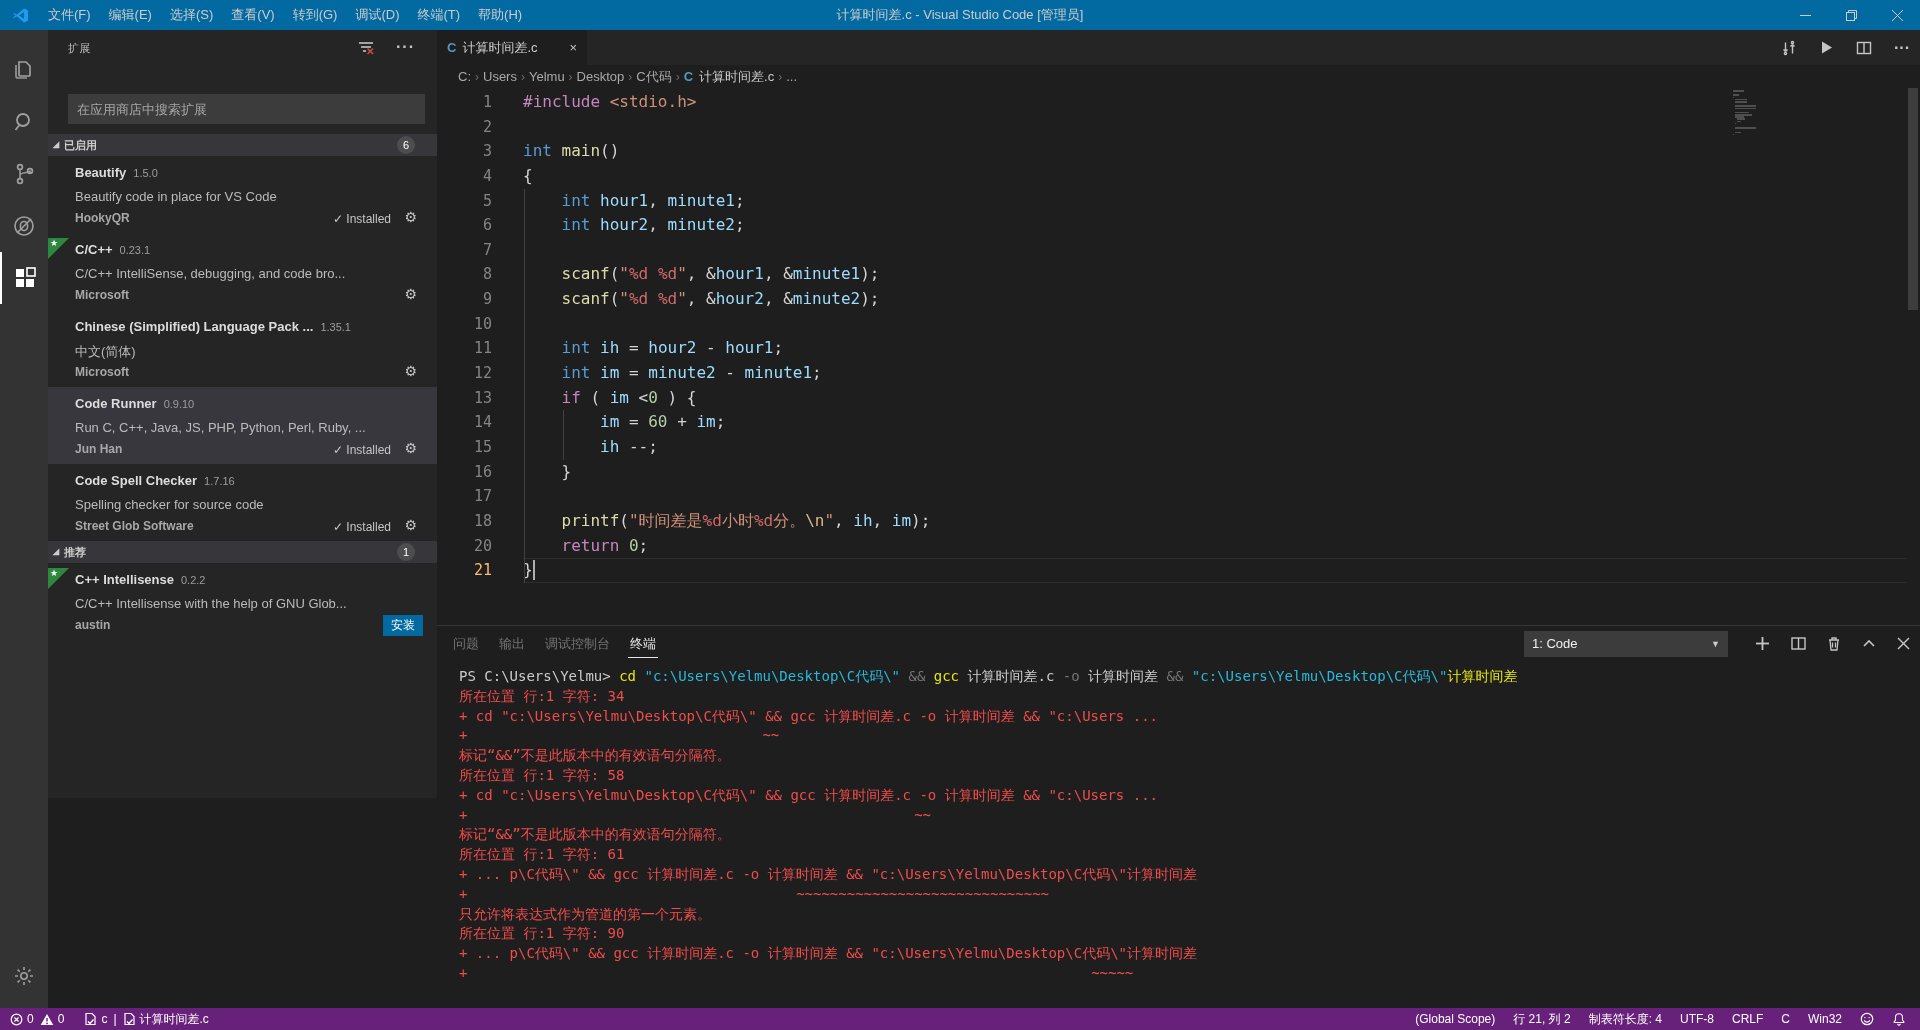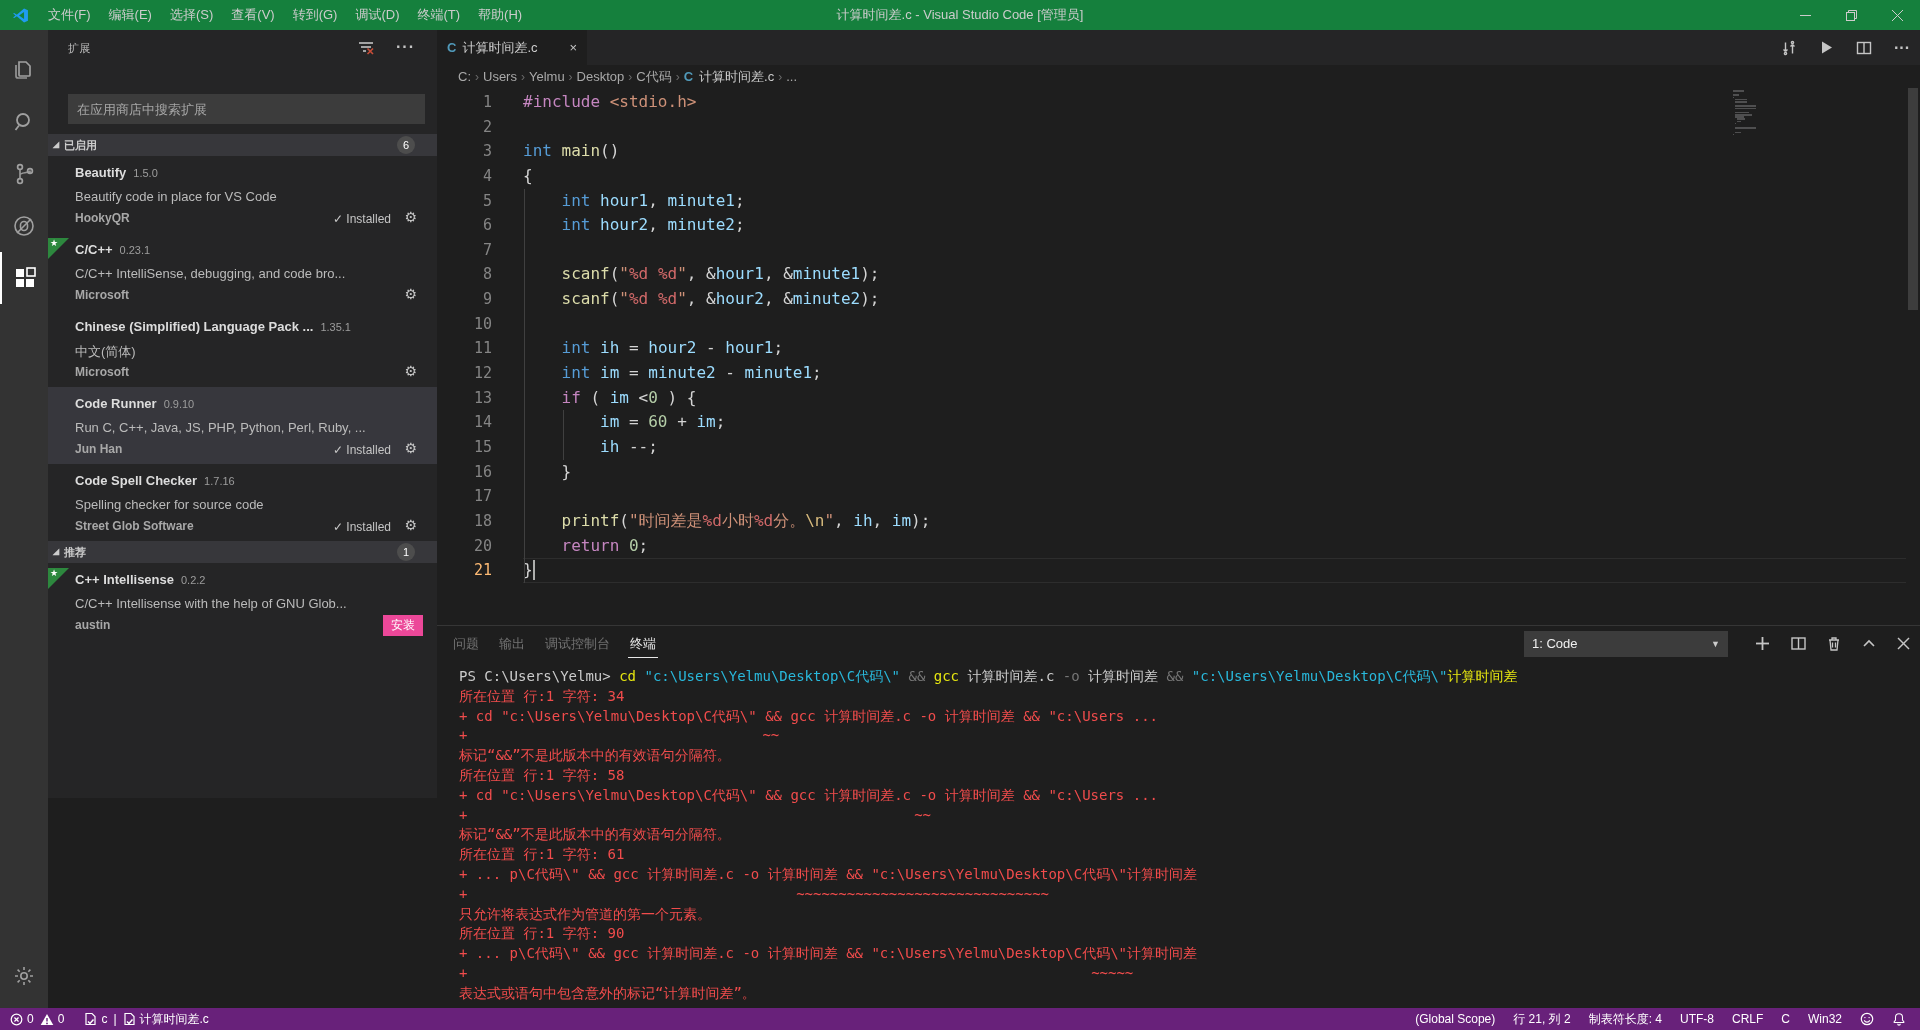--- a/index.html
+++ b/index.html
@@ -1,21 +1,21 @@
 <!DOCTYPE html>
 <html><head>
 <meta charset="utf-8">
 <style>
   * { margin:0; padding:0; box-sizing:border-box; }
   html,body { width:1920px; height:1030px; overflow:hidden; background:#1e1e1e;
     font-family:"Liberation Sans", sans-serif; -webkit-user-select:none; user-select:none; }
   svg { display:block; }
 
   
-  .titlebar { position:absolute; left:0; top:0; width:1920px; height:30px; background:#15803d;
+  .titlebar { position:absolute; left:0; top:0; width:1920px; height:30px; background:#0369a1;
     display:flex; align-items:center; color:#cccccc; font-size:13px; }
   .vslogo { margin:0 10px 0 12px; }
   .menu-item { padding:0 9px; height:30px; line-height:30px; cursor:default; }
   .win-title { position:absolute; left:50%; top:0; transform:translateX(-50%); line-height:30px; color:#cccccc; white-space:nowrap; }
   .win-controls { position:absolute; right:0; top:0; height:30px; display:flex; }
   .win-btn { width:46px; height:30px; display:flex; align-items:center; justify-content:center; }
 
   
   .activitybar { position:absolute; left:0; top:30px; width:48px; height:978px; background:#333333; }
   .act-icon { width:48px; height:52px; display:flex; align-items:center; justify-content:center; position:relative; }
@@ -37,21 +37,21 @@
     color:#ffffff; font-size:11px; font-weight:normal; display:flex; align-items:center; justify-content:center; padding:0 5px; }
   .ext-item { height:77px; position:relative; padding-left:13px; }
   .ext-item.selected { background:#37373d; }
   .ext-item.clipped { height:43px; overflow:hidden; }
   .ext-name { position:absolute; left:27px; top:9px; font-size:13px; font-weight:bold; color:#dddddd; white-space:nowrap; }
   .ext-ver { font-size:11px; font-weight:normal; color:#9d9d9d; margin-left:7px; }
   .ext-desc { position:absolute; left:27px; top:33px; right:14px; font-size:13px; color:#bbbbbb; white-space:nowrap; overflow:hidden; }
   .ext-author { position:absolute; left:27px; top:55px; font-size:12px; font-weight:bold; color:#a8a8a8; }
   .ext-installed { position:absolute; right:46px; top:56px; font-size:12px; color:#c5c5c5; }
   .ext-gear { position:absolute; right:20px; top:53px; font-size:14px; color:#c5c5c5; cursor:pointer; }
-  .ext-install-btn { position:absolute; right:14px; top:52px; background:#ec4899; color:#ffffff; font-size:12px;
+  .ext-install-btn { position:absolute; right:14px; top:52px; background:#0369a1; color:#ffffff; font-size:12px;
     padding:2px 8px; cursor:pointer; }
   .corner-star { position:absolute; left:0; top:5px; width:0; height:0;
     border-top:21px solid #2d883e; border-right:21px solid transparent; }
   .corner-star::after { content:"★"; position:absolute; top:-21px; left:2px; color:#ffffff; font-size:9px; }
   .sec-disabled { position:absolute; left:0; top:948px; right:0; }
 
   
   .tabbar { position:absolute; left:437px; top:30px; right:0; height:35px; background:#252526; display:flex; }
   .tab { width:150px; height:35px; background:#1e1e1e; display:flex; align-items:center; padding:0 10px; font-size:13px; color:#cfcfcf; }
   .lang-c { color:#519aba; font-weight:bold; font-size:13px; margin-right:6px; }
@@ -415,21 +415,20 @@
       <div class="tline"><span class="tm-err">+ cd "c:\Users\Yelmu\Desktop\C代码\" &amp;&amp; gcc 计算时间差.c -o 计算时间差 &amp;&amp; "c:\Users ...</span></div>
       <div class="tline"><span class="tm-err">+                                                     ~~</span></div>
       <div class="tline"><span class="tm-err">标记“&amp;&amp;”不是此版本中的有效语句分隔符。</span></div>
       <div class="tline"><span class="tm-err">所在位置 行:1 字符: 61</span></div>
       <div class="tline"><span class="tm-err">+ ... p\C代码\" &amp;&amp; gcc 计算时间差.c -o 计算时间差 &amp;&amp; "c:\Users\Yelmu\Desktop\C代码\"计算时间差</span></div>
       <div class="tline"><span class="tm-err">+                                       ~~~~~~~~~~~~~~~~~~~~~~~~~~~~~~</span></div>
       <div class="tline"><span class="tm-err">只允许将表达式作为管道的第一个元素。</span></div>
       <div class="tline"><span class="tm-err">所在位置 行:1 字符: 90</span></div>
       <div class="tline"><span class="tm-err">+ ... p\C代码\" &amp;&amp; gcc 计算时间差.c -o 计算时间差 &amp;&amp; "c:\Users\Yelmu\Desktop\C代码\"计算时间差</span></div>
       <div class="tline"><span class="tm-err">+                                                                          ~~~~~</span></div>
-      <div class="tline"><span class="tm-err">表达式或语句中包含意外的标记“计算时间差”。</span></div>
     </div>
 </div>
 
 <div class="statusbar">
   <div class="sb-left">
     <span class="sb-item">
       <svg width="13" height="13" viewBox="0 0 14 14" fill="none" stroke="#ffffff" stroke-width="1.3">
           <circle cx="7" cy="7" r="5.7"></circle>
           <line x1="4.8" y1="4.8" x2="9.2" y2="9.2"></line>
           <line x1="9.2" y1="4.8" x2="4.8" y2="9.2"></line>

